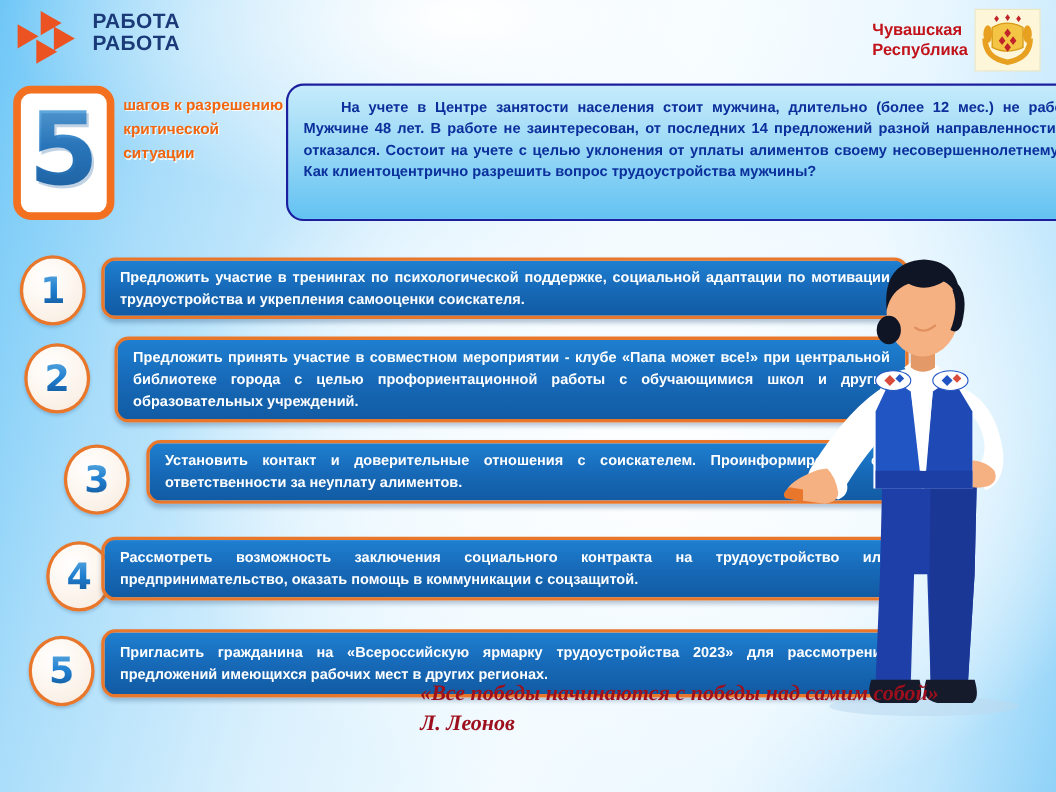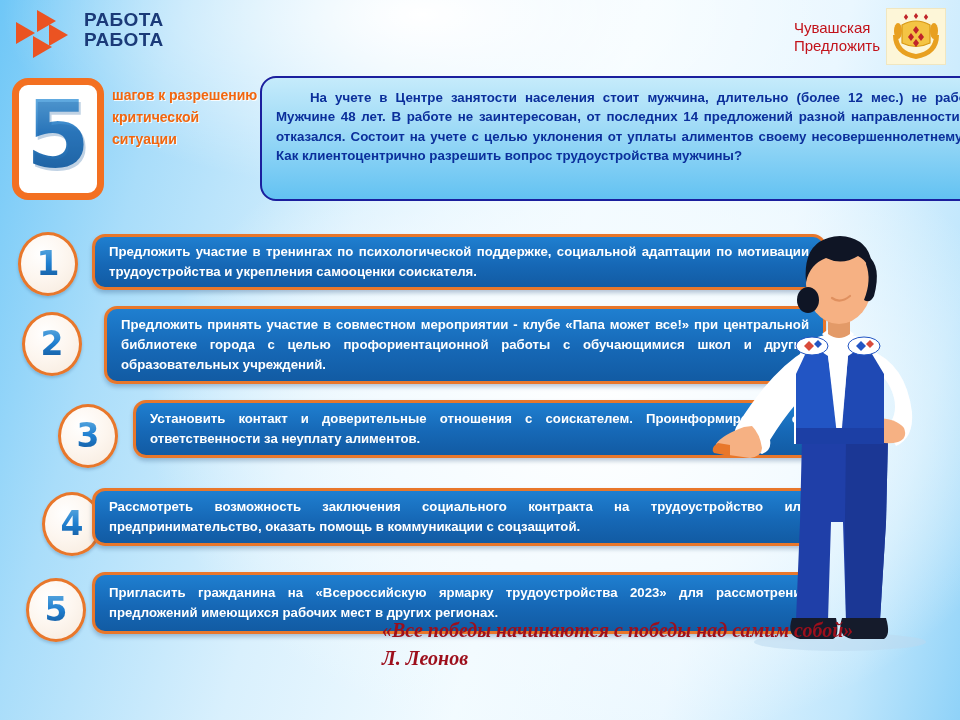--- a/index.html
+++ b/index.html
@@ -22,21 +22,21 @@
   .tri{position:absolute;width:0;height:0;
        border-top:11px solid transparent;border-bottom:11px solid transparent;
        border-left:19px solid #eb5322;}
   .tri.t1{left:21px;top:0px;}
   .tri.t2{left:0px;top:12px;}
   .tri.t3{left:33px;top:14px;}
   .tri.t4{left:17px;top:26px;}
   .logo-text{font-weight:bold;font-size:19px;line-height:20px;color:#1b3a78;letter-spacing:.4px;}
 
   .hdr-region{position:absolute;right:14px;top:8px;display:flex;align-items:center;gap:6px;}
-  .region-text{font-weight:normal;font-size:15px;line-height:18px;color:#c2121a;text-align:left;}
+  .region-text{font-weight:bold;font-size:15px;line-height:18px;color:#c2121a;text-align:left;}
   .coat{width:58px;height:55px;background:
       radial-gradient(circle at 50% 54%, #fff9e0 0%, #f7efcf 60%, #f2e8bf 100%);
       border:1px solid #f0e6c0;position:relative;}
 
   
   .five-box{
     position:absolute;left:12px;top:78px;width:92px;height:122px;
     background:#ffffff;border:7px solid #f37021;border-radius:16px;
     display:flex;align-items:center;justify-content:center;box-sizing:border-box;
   }
@@ -122,21 +122,21 @@
     </div>
     <div class="logo-text">
       <div>РАБОТА</div>
       <div>РАБОТА</div>
     </div>
   </div>
 
   <div class="hdr-region">
     <div class="region-text">
       <div>Чувашская</div>
-      <div>Предложить</div>
+      <div>Республика</div>
     </div>
     <div class="coat">
       <svg width="58" height="55" viewBox="0 0 58 55">
         <rect x="0" y="0" width="58" height="55" fill="#fdf6d8"></rect>
         <g fill="#e8a020">
           <path d="M6 26 Q6 46 29 50 Q52 46 52 26 L47 26 Q47 42 29 45 Q11 42 11 26 Z"></path>
         </g>
         <path d="M15 16 Q29 8 43 16 L43 34 Q29 41 15 34 Z" fill="#f4c444" stroke="#d89a17" stroke-width="1.2"></path>
         <g fill="#c0242a">
           <path d="M29 17 l3 4 -3 4 -3 -4 z"></path>

